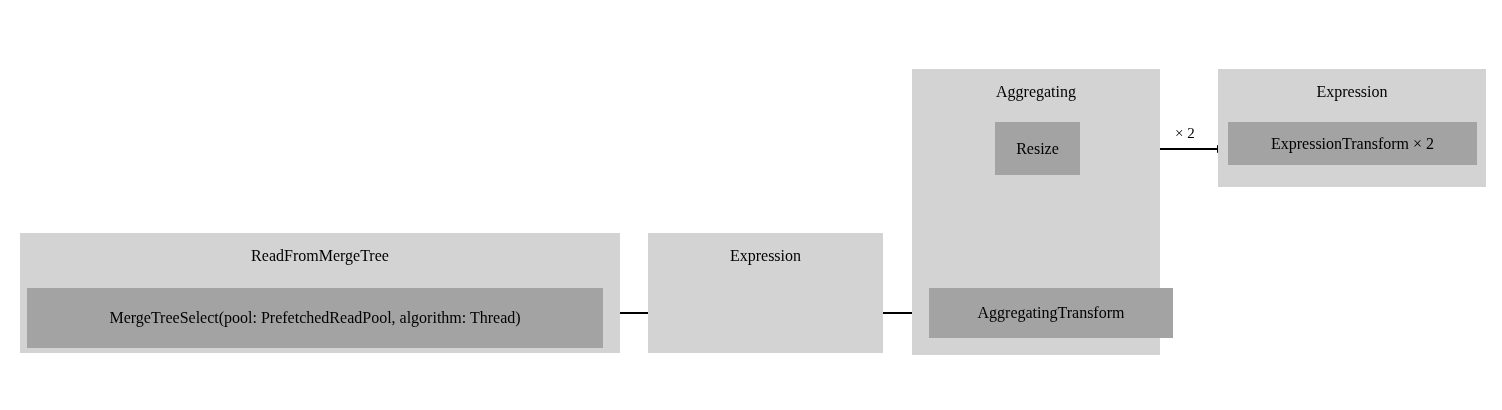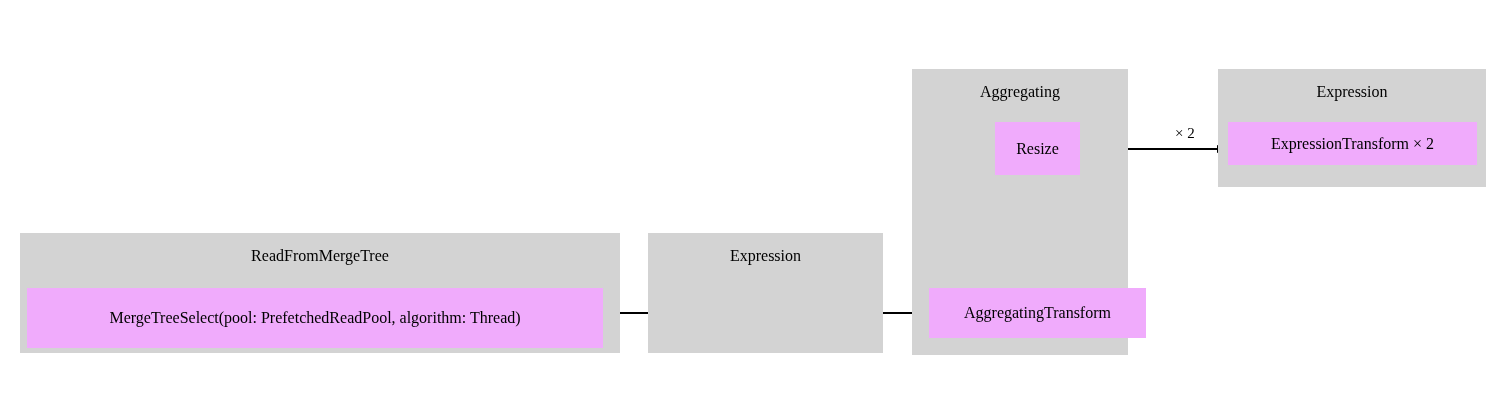--- a/index.html
+++ b/index.html
@@ -25,21 +25,21 @@
     left: 0;
     right: 0;
     text-align: center;
     font-size: 16px;
     line-height: 16px;
     color: #000000;
     white-space: nowrap;
   }
   .node {
     position: absolute;
-    background: #f0abfc;
+    background: #a3a3a3;
     box-sizing: border-box;
     display: flex;
     align-items: center;
     justify-content: center;
     font-size: 16px;
     color: #000000;
     white-space: nowrap;
   }
   .edge-label {
     position: absolute;
@@ -85,25 +85,25 @@
 
   <div class="cluster" style="left:20px; top:233px; width:600px; height:120px;">
     <div class="cluster-title" style="top:15px;">ReadFromMergeTree</div>
   </div>
   <div class="node" style="left:27px; top:288px; width:576px; height:60px;">MergeTreeSelect(pool: PrefetchedReadPool, algorithm: Thread)</div>
 
   <div class="cluster" style="left:648px; top:233px; width:235px; height:120px;">
     <div class="cluster-title" style="top:15px;">Expression</div>
   </div>
 
-  <div class="cluster" style="left:912px; top:69px; width:216px; height:286px;">
+  <div class="cluster" style="left:912px; top:69px; width:248px; height:286px;">
     <div class="cluster-title" style="top:15px;">Aggregating</div>
   </div>
   <div class="node" style="left:995px; top:122px; width:85px; height:53px;">Resize</div>
-  <div class="node" style="left:929px; top:288px; width:217px; height:50px;">AggregatingTransform</div>
+  <div class="node" style="left:929px; top:288px; width:244px; height:50px;">AggregatingTransform</div>
 
   <div class="cluster" style="left:1218px; top:69px; width:268px; height:118px;">
     <div class="cluster-title" style="top:15px;">Expression</div>
   </div>
   <div class="node" style="left:1228px; top:122px; width:249px; height:43px;">ExpressionTransform × 2</div>
 
   <div class="edge-label" style="left:1175px; top:126px;">× 2</div>
 
 </div>
 

